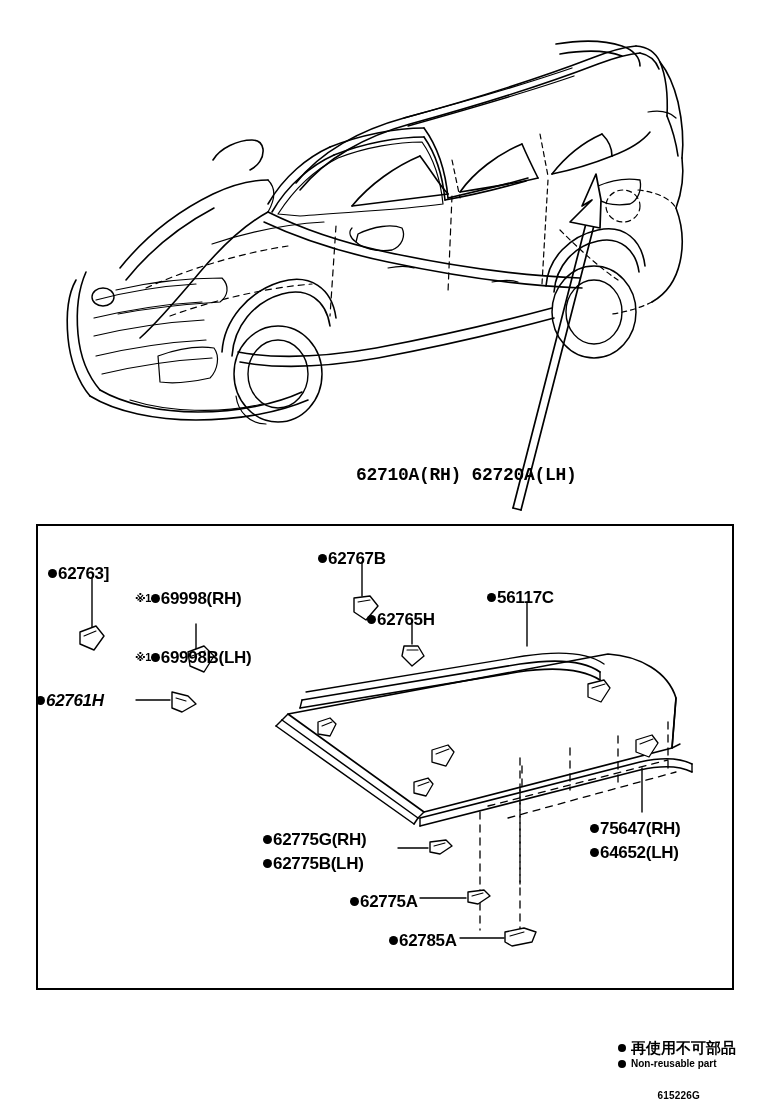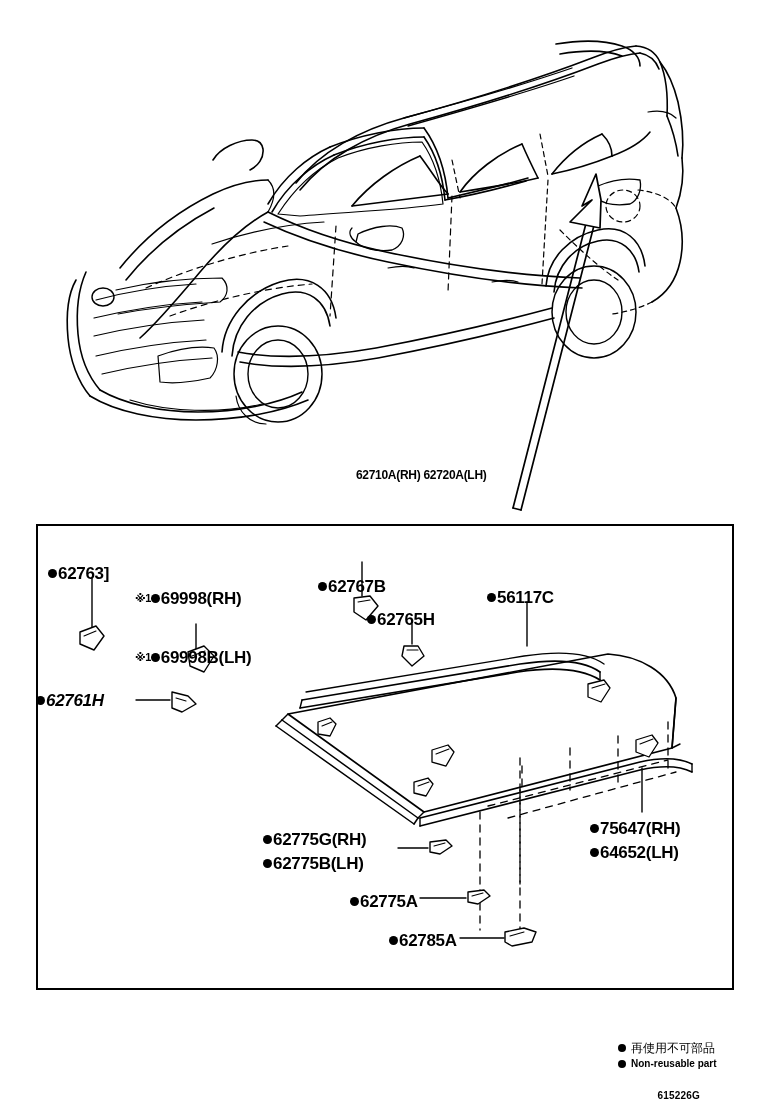--- a/index.html
+++ b/index.html
@@ -32,24 +32,25 @@
     font-weight:bold;
     vertical-align:0.15em;
     letter-spacing:-0.5px;
     margin-right:0px;
   }
 
   
   .callout{
     position:absolute;
     font-weight:bold;
-    font-size:12px;
+    font-size:18px;
     line-height:23px;
     white-space:nowrap;
     letter-spacing:-0.3px;
+    font-family:Liberation Mono, monospace;
   }
 
   
   .panel{
     position:absolute;
     border:2.5px solid #000;
     box-sizing:border-box;
     background:transparent;
   }
 
@@ -68,21 +69,21 @@
     text-align:left;
     white-space:nowrap;
   }
   .legend .lrow{
     display:flex;align-items:center;gap:5px;
     line-height:16px;
   }
   .legend .dot{
     width:8px;height:8px;border-radius:50%;background:#000;flex:0 0 auto;
   }
-  .legend .jp{font-size:12px;font-weight:normal;font-family:"DejaVu Sans",sans-serif;}
+  .legend .jp{font-size:15px;font-weight:bold;font-family:"DejaVu Sans",sans-serif;}
   .legend .en{font-size:10px;font-weight:bold;text-align:right;}
 
   .docnum{
     position:absolute;
     font-size:10px;
     font-weight:bold;
     letter-spacing:0.2px;
   }
 
   svg{display:block;}
@@ -310,21 +311,21 @@
     <span class="row">62720A(LH)</span>
   </div>
 
   <div class="panel" style="left:36px;top:524px;width:698px;height:466px;"></div>
 
   <div id="labels">
       <div class="lbl" style="left: 48px; top: 563px;"><span class="dot"></span><span>62763]</span></div>
       <div class="lbl" style="left: 135px; top: 588px;"><span class="star">※1</span><span class="dot"></span><span>69998(RH)</span></div>
       <div class="lbl" style="left: 135px; top: 611px; margin-top: 36px;"><span class="star">※1</span><span class="dot"></span><span>69998B(LH)</span></div>
       <div class="lbl" style="left: 36px; top: 690px; font-style: italic;"><span class="dot"></span><span>62761H</span></div>
-      <div class="lbl" style="left: 318px; top: 548px; margin-top: 28px;"><span class="dot"></span><span>62767B</span></div>
+      <div class="lbl" style="left: 318px; top: 548px;"><span class="dot"></span><span>62767B</span></div>
       <div class="lbl" style="left: 367px; top: 609px;"><span class="dot"></span><span>62765H</span></div>
       <div class="lbl" style="left: 487px; top: 587px;"><span class="dot"></span><span>56117C</span></div>
       <div class="lbl" style="left: 263px; top: 829px;"><span class="dot"></span><span>62775G(RH)</span></div>
       <div class="lbl" style="left: 263px; top: 853px;"><span class="dot"></span><span>62775B(LH)</span></div>
       <div class="lbl" style="left: 350px; top: 891px;"><span class="dot"></span><span>62775A</span></div>
       <div class="lbl" style="left: 389px; top: 930px;"><span class="dot"></span><span>62785A</span></div>
       <div class="lbl" style="left: 590px; top: 818px;"><span class="dot"></span><span>75647(RH)</span></div>
       <div class="lbl" style="left: 590px; top: 842px;"><span class="dot"></span><span>64652(LH)</span></div>
     </div>
 

